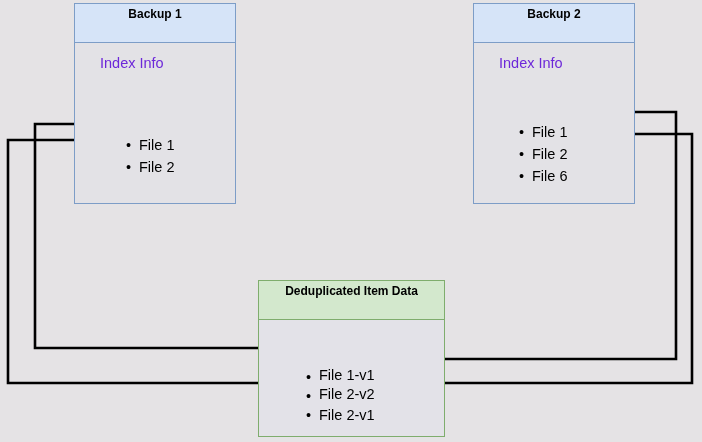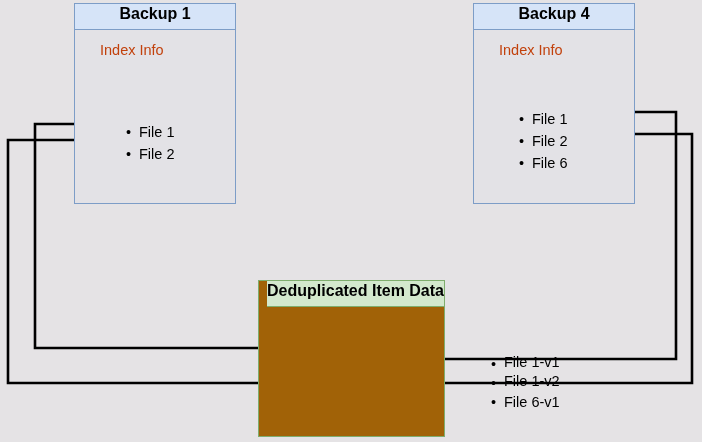--- a/index.html
+++ b/index.html
@@ -24,24 +24,24 @@
   }
   .node {
     position: absolute;
     box-sizing: border-box;
     border: 1.6px solid;
     display: flex;
     flex-direction: column;
   }
   .node-header {
     box-sizing: border-box;
-    height: 26px;
+    height: 39px;
     line-height: 20px;
     text-align: center;
-    font-size: 16px;
+    font-size: 12px;
     font-weight: bold;
     color: #000;
     border-bottom: 1.6px solid;
   }
   .node-body {
     position: relative;
     flex: 1;
   }
   
   .node.backup {
@@ -51,35 +51,34 @@
   .node.backup .node-header {
     background: #d6e4f8;
     border-bottom-color: #7d9dc7;
   }
   .node.backup .node-body {
     background: #e3e2e6;
   }
   
   .node.dedup {
     border-color: #7fad6d;
-    background: #a16207;
-    align-items: flex-end;
+    background: #0f172a;
   }
   .node.dedup .node-header {
     background: #d3e8cd;
     border-bottom-color: #7fad6d;
   }
   .node.dedup .node-body {
     background: #e3e2e8;
   }
 
   .index-label {
     position: absolute;
     font-size: 14.5px;
-    color: #c2410c;
+    color: #6d28d9;
     white-space: nowrap;
   }
   .file-list {
     position: absolute;
     margin: 0;
     padding: 0;
     list-style: none;
   }
   .file-list li {
     position: relative;
@@ -130,35 +129,35 @@
     <div class="node-body">
       <div class="index-label" style="left:25px; top:12px;">Index Info</div>
       <ul class="file-list" style="left:51px; top:91px;">
         <li>File 1</li>
         <li>File 2</li>
       </ul>
     </div>
   </div>
 
   <div class="node backup" style="left:473px; top:3px; width:162px; height:201px;">
-    <div class="node-header">Backup 4</div>
+    <div class="node-header">Backup 2</div>
     <div class="node-body">
       <div class="index-label" style="left:25px; top:12px;">Index Info</div>
       <ul class="file-list" style="left:45px; top:78px;">
         <li>File 1</li>
         <li>File 2</li>
         <li>File 6</li>
       </ul>
     </div>
   </div>
 
   <div class="node dedup" style="left:258px; top:280px; width:187px; height:157px;">
     <div class="node-header">Deduplicated Item Data</div>
     <div class="node-body">
       <ul class="file-list dedup-list" style="left:47px; top:46px;">
         <li>File 1-v1</li>
-        <li>File 1-v2</li>
-        <li>File 6-v1</li>
+        <li>File 2-v2</li>
+        <li>File 2-v1</li>
       </ul>
     </div>
   </div>
 
 </div>
 
 </body></html>

